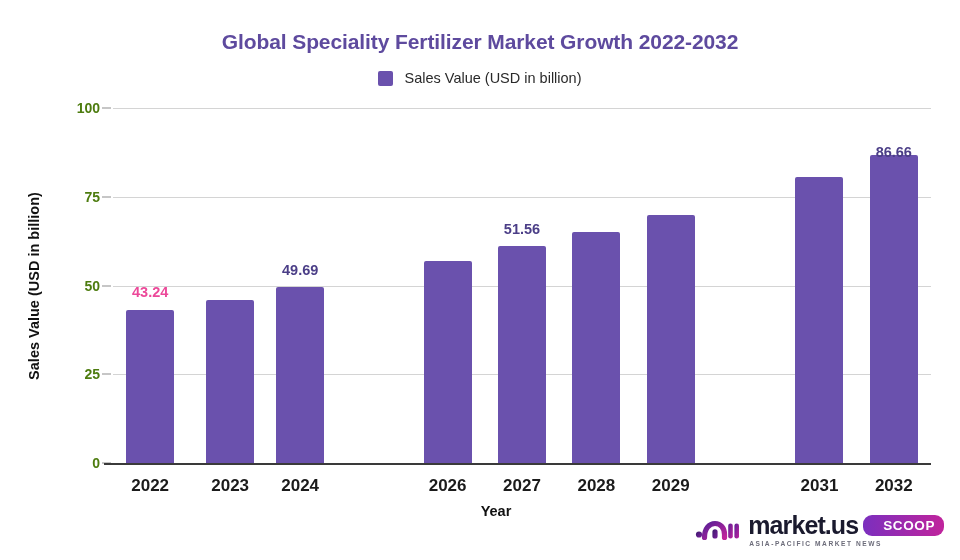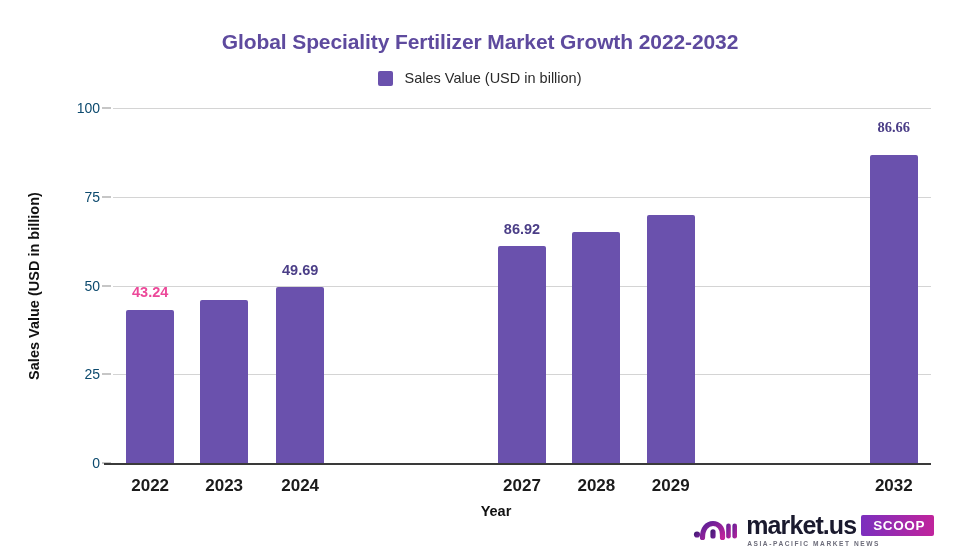--- a/index.html
+++ b/index.html
@@ -46,21 +46,21 @@
   }
   #axis-baseline {
     position: absolute; left: -9px; top: 355px;
     width: 827px; height: 2px; background: #3a3a3a;
   }
 
   
   .ytick-label {
     position: absolute;
     right: 100%; margin-right: 13px;
-    font-size: 14px; font-weight: normal; color: #0c4a6e;
+    font-size: 14px; font-weight: bold; color: #4d7c0f;
     white-space: nowrap; transform: translateY(-50%);
   }
   .ytick-dash {
     position: absolute; right: 100%; margin-right: 2px;
     width: 9px; height: 1px; background: #8d8d8d;
     transform: translateY(-50%);
   }
   #ylabel {
     position: absolute;
     left: 34px; top: 286px;
@@ -98,35 +98,35 @@
     white-space: nowrap;
   }
   #xlabel {
     position: absolute; left: 16px; top: 503px; width: 960px;
     text-align: center;
     font-size: 14.5px; font-weight: bold; color: #111111;
   }
 
   
   #logo {
-    position: absolute; right: 26px; bottom: 13px;
+    position: absolute; right: 16px; bottom: 13px;
     display: flex; align-items: center; gap: 9px;
   }
   #logo .mark { display: block; }
   #logo .wordwrap { display: flex; flex-direction: column; align-items: flex-start; }
   #logo .wordrow { display: flex; align-items: center; gap: 5px; }
   #logo .wordmark {
     font-size: 25px; font-weight: bold; color: #1a1a2e;
     letter-spacing: -0.9px; line-height: 1;
   }
   #logo .scoop-badge {
     background: linear-gradient(90deg, #7b2fbe 0%, #c0249c 100%);
     color: #ffffff; font-size: 13.5px; font-weight: bold;
     letter-spacing: 0.6px;
-    padding: 3px 9px 3px 12px; border-radius: 2px; line-height: 1.15;
+    padding: 3px 9px 3px 20px; border-radius: 9px; line-height: 1.15;
   }
   #logo .tagline {
     font-size: 6.6px; font-weight: bold; color: #6c6c7a;
     letter-spacing: 1.55px; margin-top: 2px; margin-left: 1px;
   }
 </style>
 </head>
 <body>
 
 <div id="canvas" style="background: rgb(255, 255, 255);">
@@ -159,45 +159,53 @@
         <div class="ytick-dash" style="top: 88.75px;"></div>
         <div class="ytick-label" style="top: 0px;">100</div>
         <div class="ytick-dash" style="top: 0px;"></div>
       </div>
     <div id="bars">
         <div class="bar-slot" style="left: 0px; width: 74.3636px;">
           <div class="bar" title="2022: 43.24" style="height: 153.502px; width: 48px; left: 13.1818px; background: rgb(106, 81, 173);"></div>
           <div class="bar-value" style="top: 201.498px; color: #ec4899;">43.24</div>
           <div class="xtick-label">2022</div>
         </div>
-        <div class="bar-slot" style="left: 74px; width: 74.3636px; margin-top: 26px;">
+        <div class="bar-slot" style="left: 80px; width: 74.3636px; margin-top: 26px;">
           <div class="bar" title="2023: 46" style="height: 163.3px; width: 48px; left: 13.1818px; background: rgb(106, 81, 173);"></div>
           <div class="xtick-label">2023</div>
         </div>
         <div class="bar-slot" style="left: 150px; width: 74.3636px; margin-top: 14px;">
           <div class="bar" title="2024: 49.69" style="height: 176.399px; width: 48px; left: 13.1818px; background: rgb(106, 81, 173);"></div>
           <div class="bar-value" style="top: 178.601px; color: rgb(75, 62, 135);">49.69</div>
           <div class="xtick-label">2024</div>
         </div>
+        <div class="bar-slot" style="left: 297.455px; width: 74.3636px;">
+          <div class="bar" title="2026: 57" style="height: 202.35px; width: 48px; left: 13.1818px; background: rgb(106, 81, 173);"></div>
+          <div class="xtick-label">2026</div>
+        </div>
         <div class="bar-slot" style="left: 371.818px; width: 74.3636px;">
           <div class="bar" title="2027: 61.21" style="height: 217.296px; width: 48px; left: 13.1818px; background: rgb(106, 81, 173);"></div>
-          <div class="bar-value" style="top: 137.704px; color: rgb(75, 62, 135);">86.92</div>
+          <div class="bar-value" style="top: 137.704px; color: rgb(75, 62, 135);">51.56</div>
           <div class="xtick-label">2027</div>
         </div>
         <div class="bar-slot" style="left: 446.182px; width: 74.3636px;">
           <div class="bar" title="2028: 65" style="height: 230.75px; width: 48px; left: 13.1818px; background: rgb(106, 81, 173);"></div>
           <div class="xtick-label">2028</div>
         </div>
         <div class="bar-slot" style="left: 520.545px; width: 74.3636px;">
           <div class="bar" title="2029: 70" style="height: 248.5px; width: 48px; left: 13.1818px; background: rgb(106, 81, 173);"></div>
           <div class="xtick-label">2029</div>
         </div>
+        <div class="bar-slot" style="left: 669.273px; width: 74.3636px;">
+          <div class="bar" title="2031: 80.5" style="height: 285.775px; width: 48px; left: 13.1818px; background: rgb(106, 81, 173);"></div>
+          <div class="xtick-label">2031</div>
+        </div>
         <div class="bar-slot" style="left: 743.636px; width: 74.3636px;">
           <div class="bar" title="2032: 86.66" style="height: 307.643px; width: 48px; left: 13.1818px; background: rgb(106, 81, 173);"></div>
-          <div class="bar-value" style="top: 37px; color: rgb(75, 62, 135); font-family: Liberation Serif, serif;">86.66</div>
+          <div class="bar-value" style="top: 61px; color: rgb(75, 62, 135);">86.66</div>
           <div class="xtick-label">2032</div>
         </div>
       </div>
     <div id="axis-baseline"></div>
   </div>
 
   <div id="xlabel">Year</div>
 
   <div id="logo">
     <svg class="mark" width="44" height="28" viewBox="0 0 44 28">

